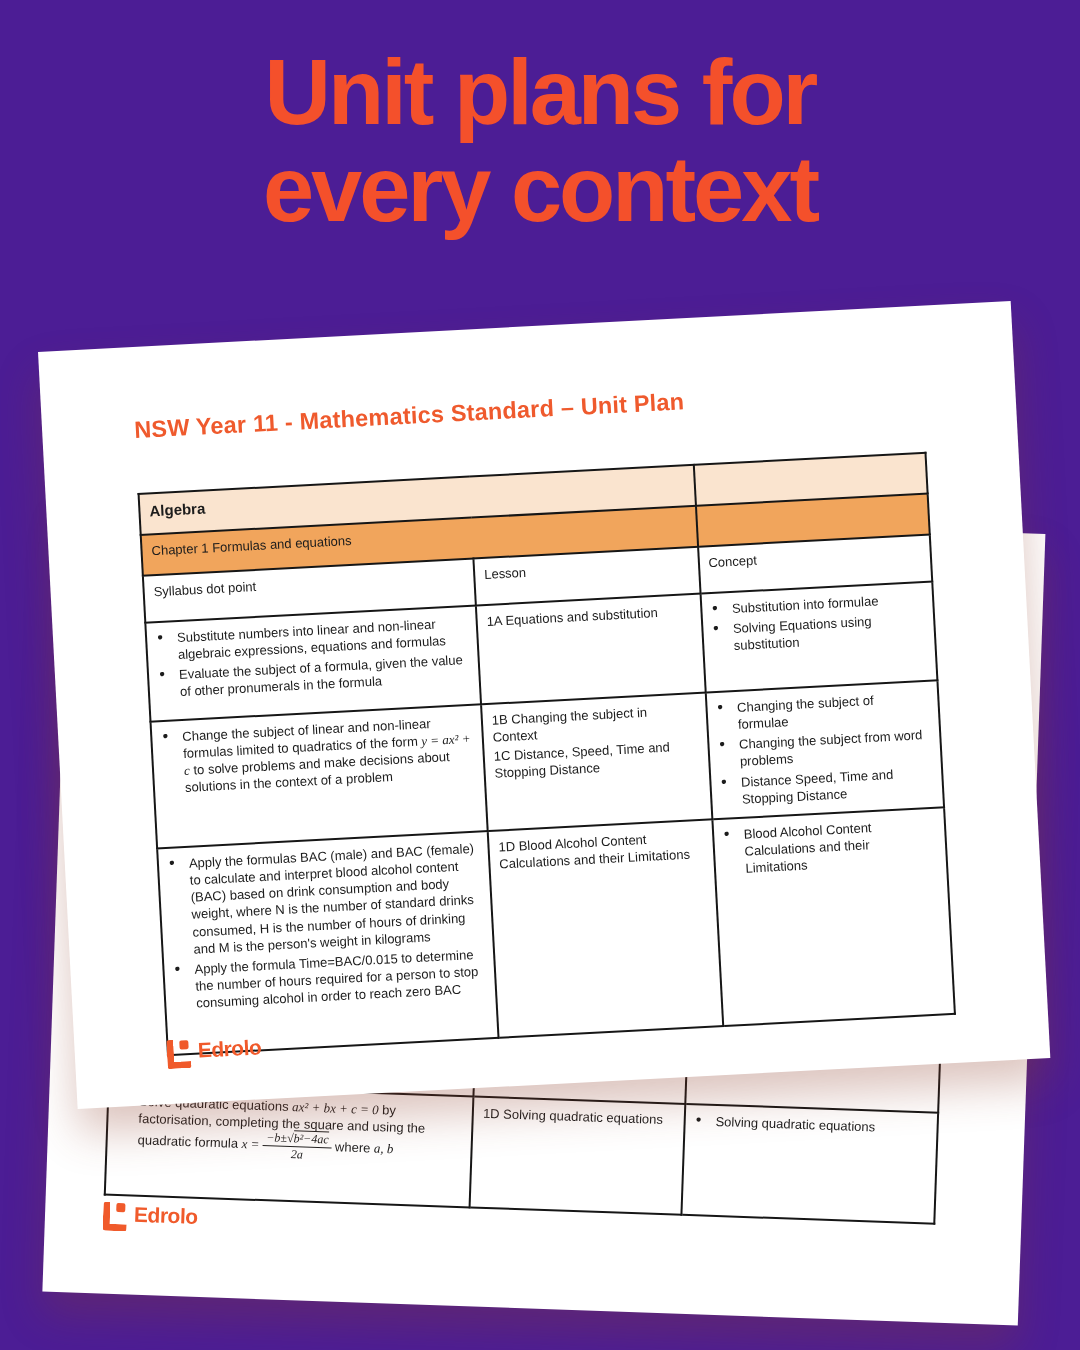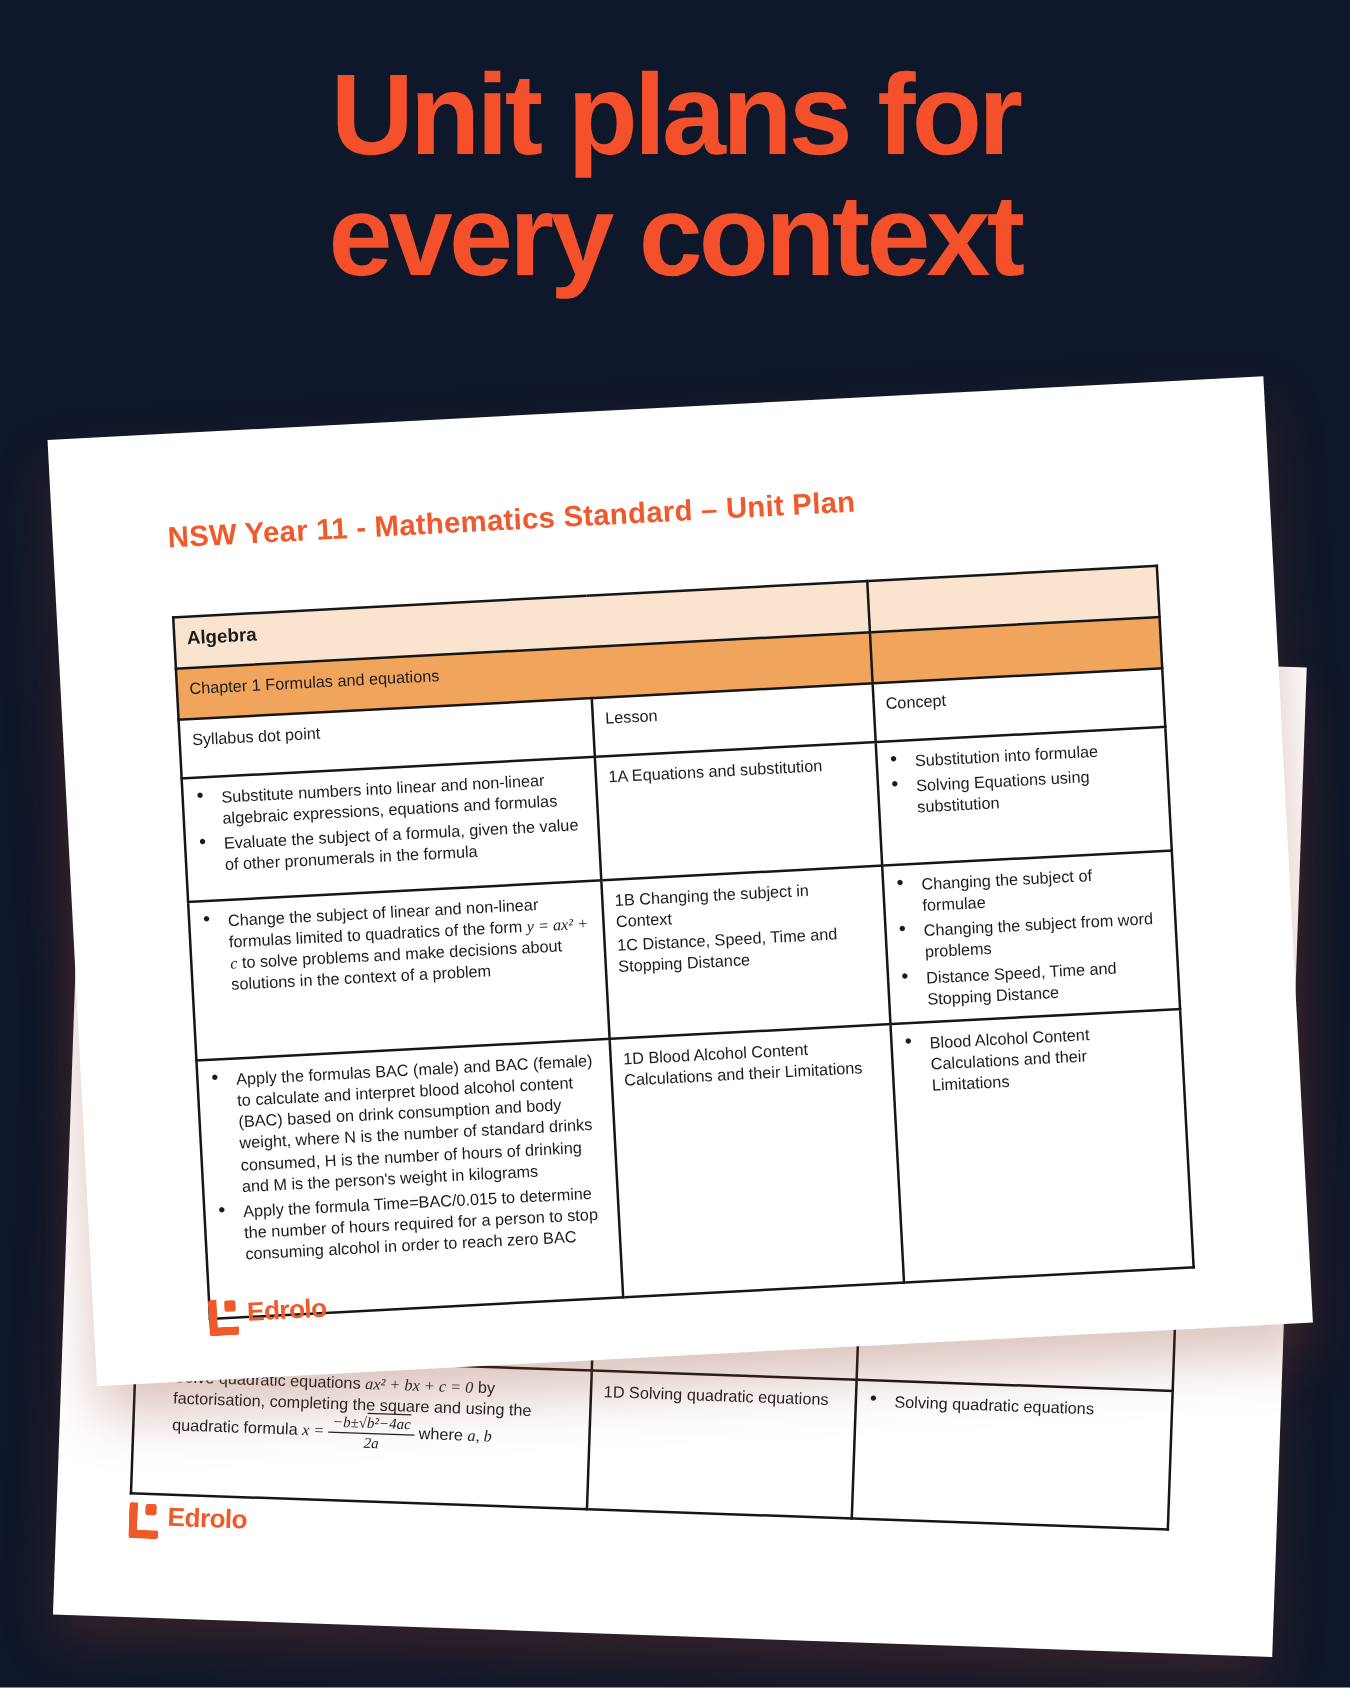--- a/index.html
+++ b/index.html
@@ -1,20 +1,20 @@
 <!DOCTYPE html>
 <html><head>
 <meta charset="utf-8">
 <style>
   html,body{margin:0;padding:0;}
   .canvas{
     position:relative;
     width:1080px;height:1350px;
     overflow:hidden;
-    background:#0f172a;
+    background:#4c1d95;
     font-family:"Liberation Sans", sans-serif;
   }
   
   .heading{
     position:absolute;top:44px;left:0;right:0;
     text-align:center;
     color:#f4502b;
     font-weight:bold;
     font-size:92px;
     line-height:1.05;

